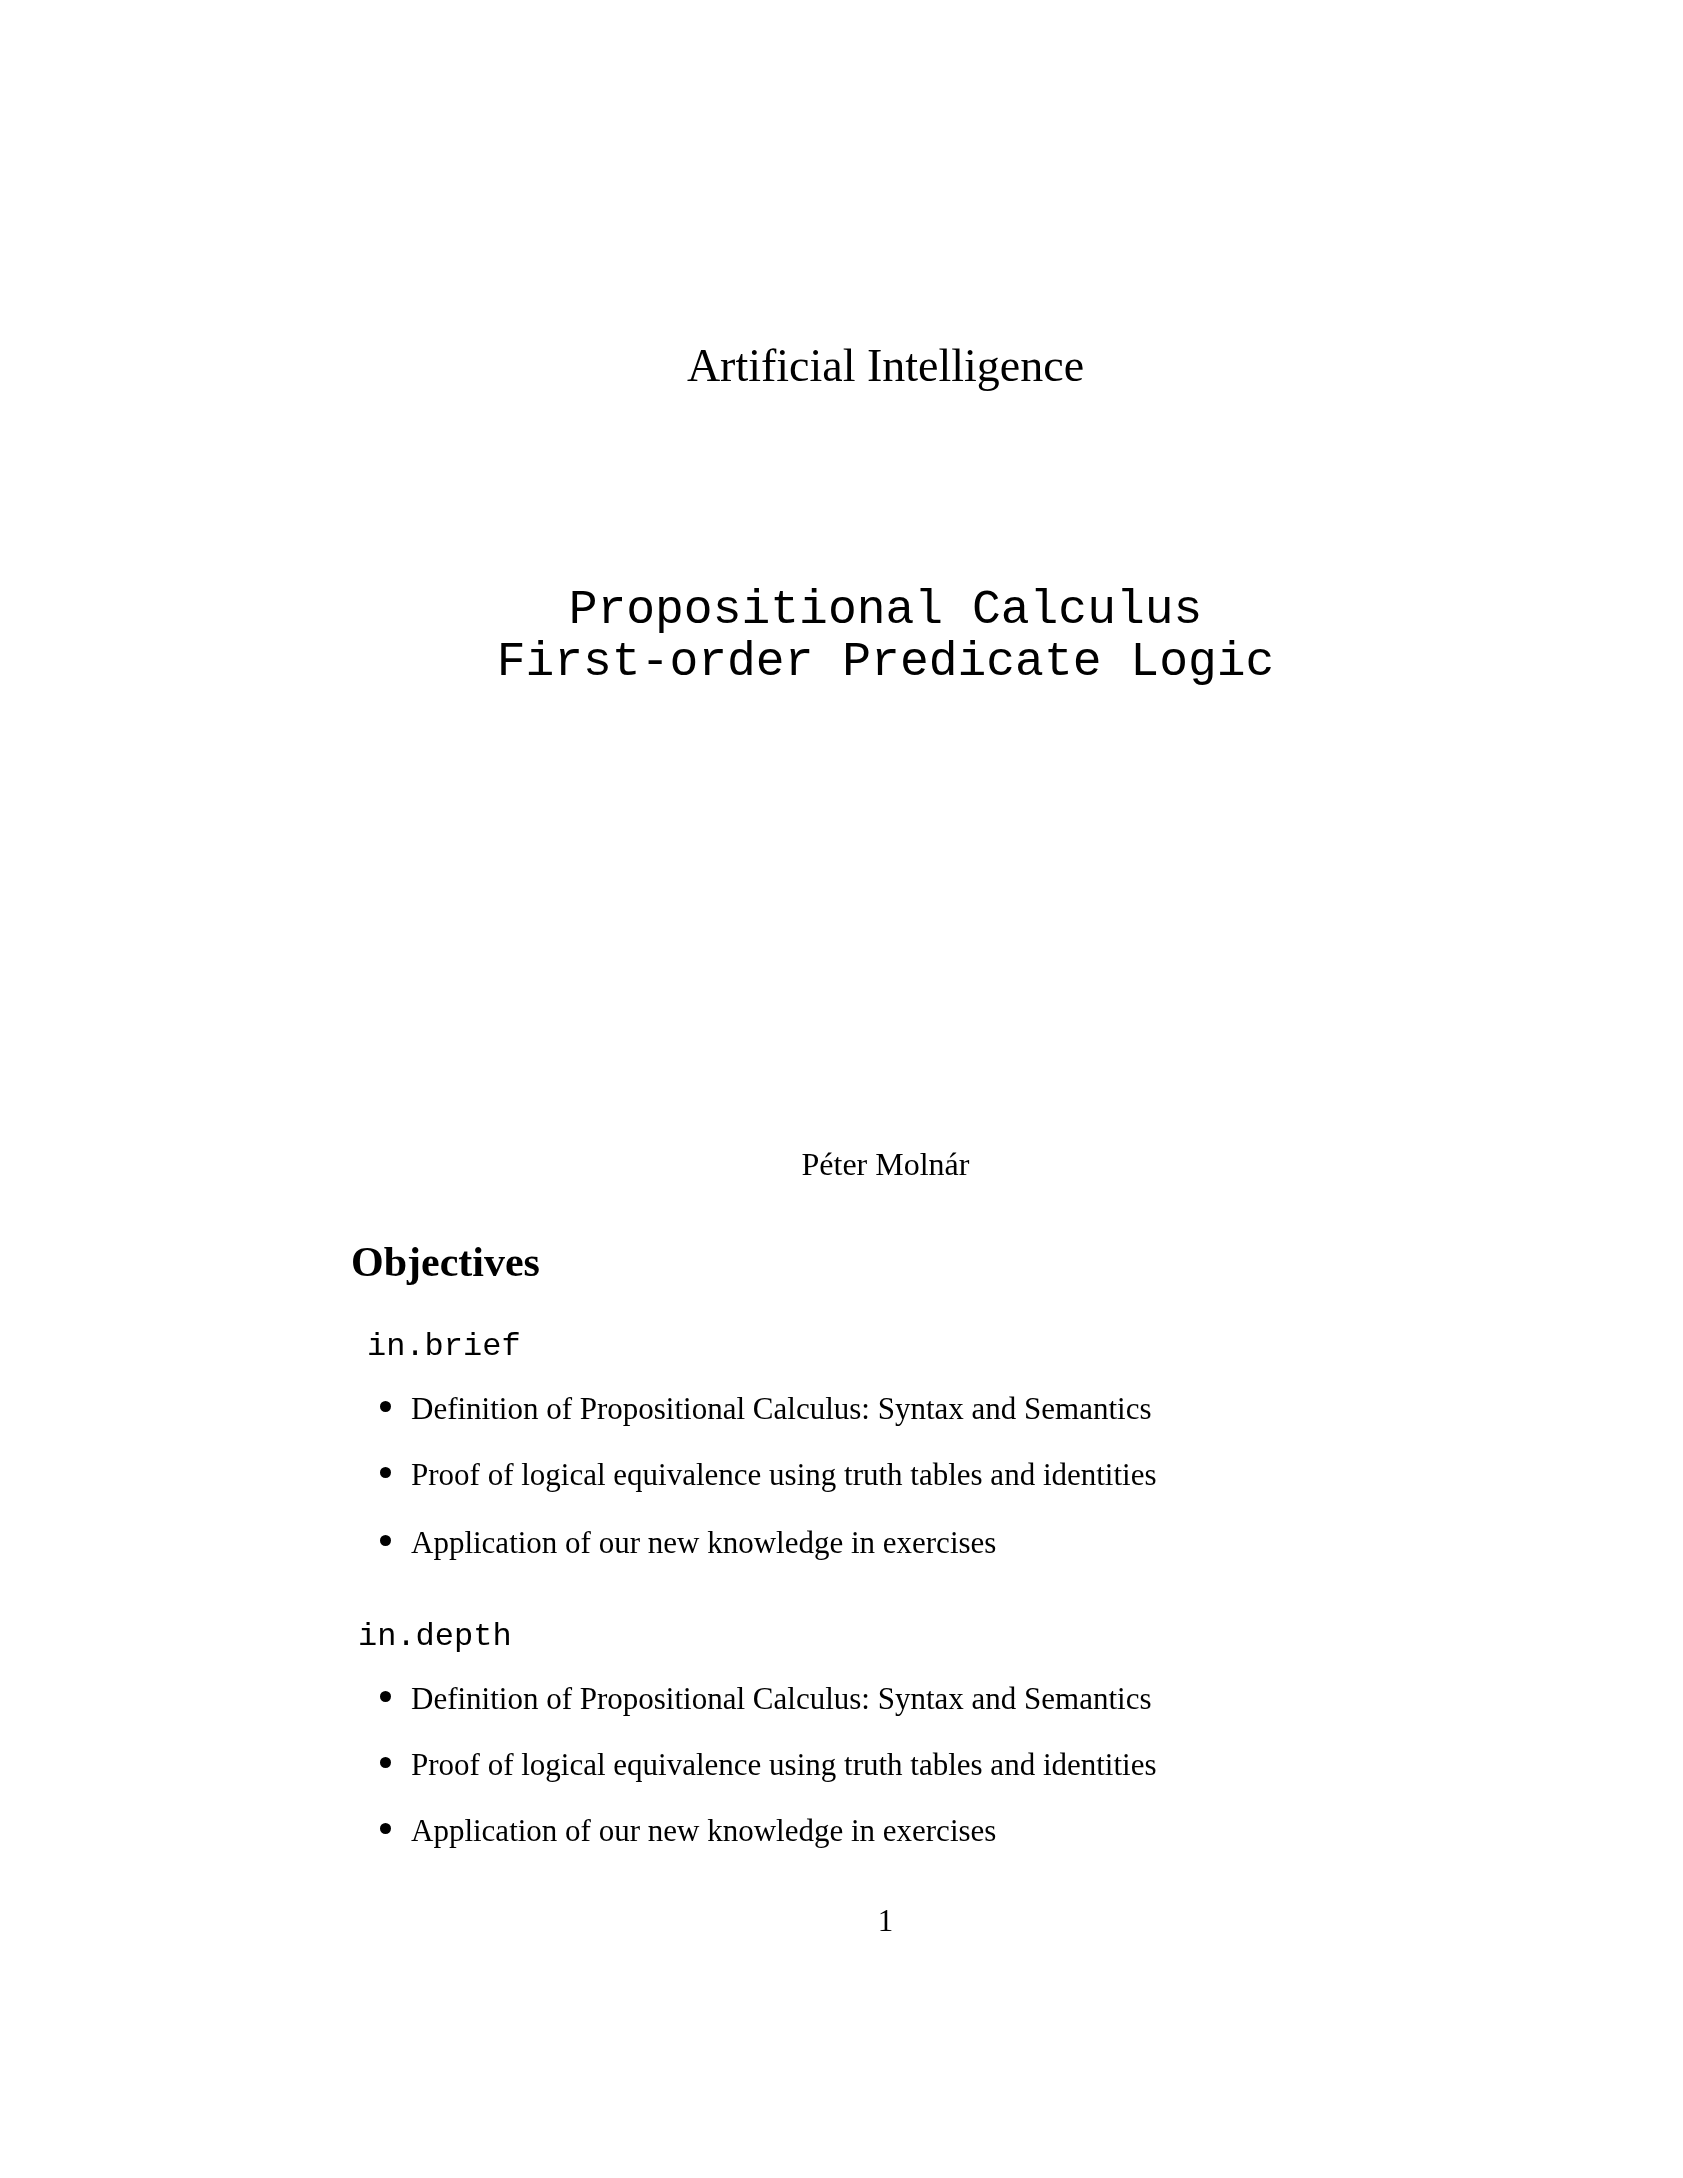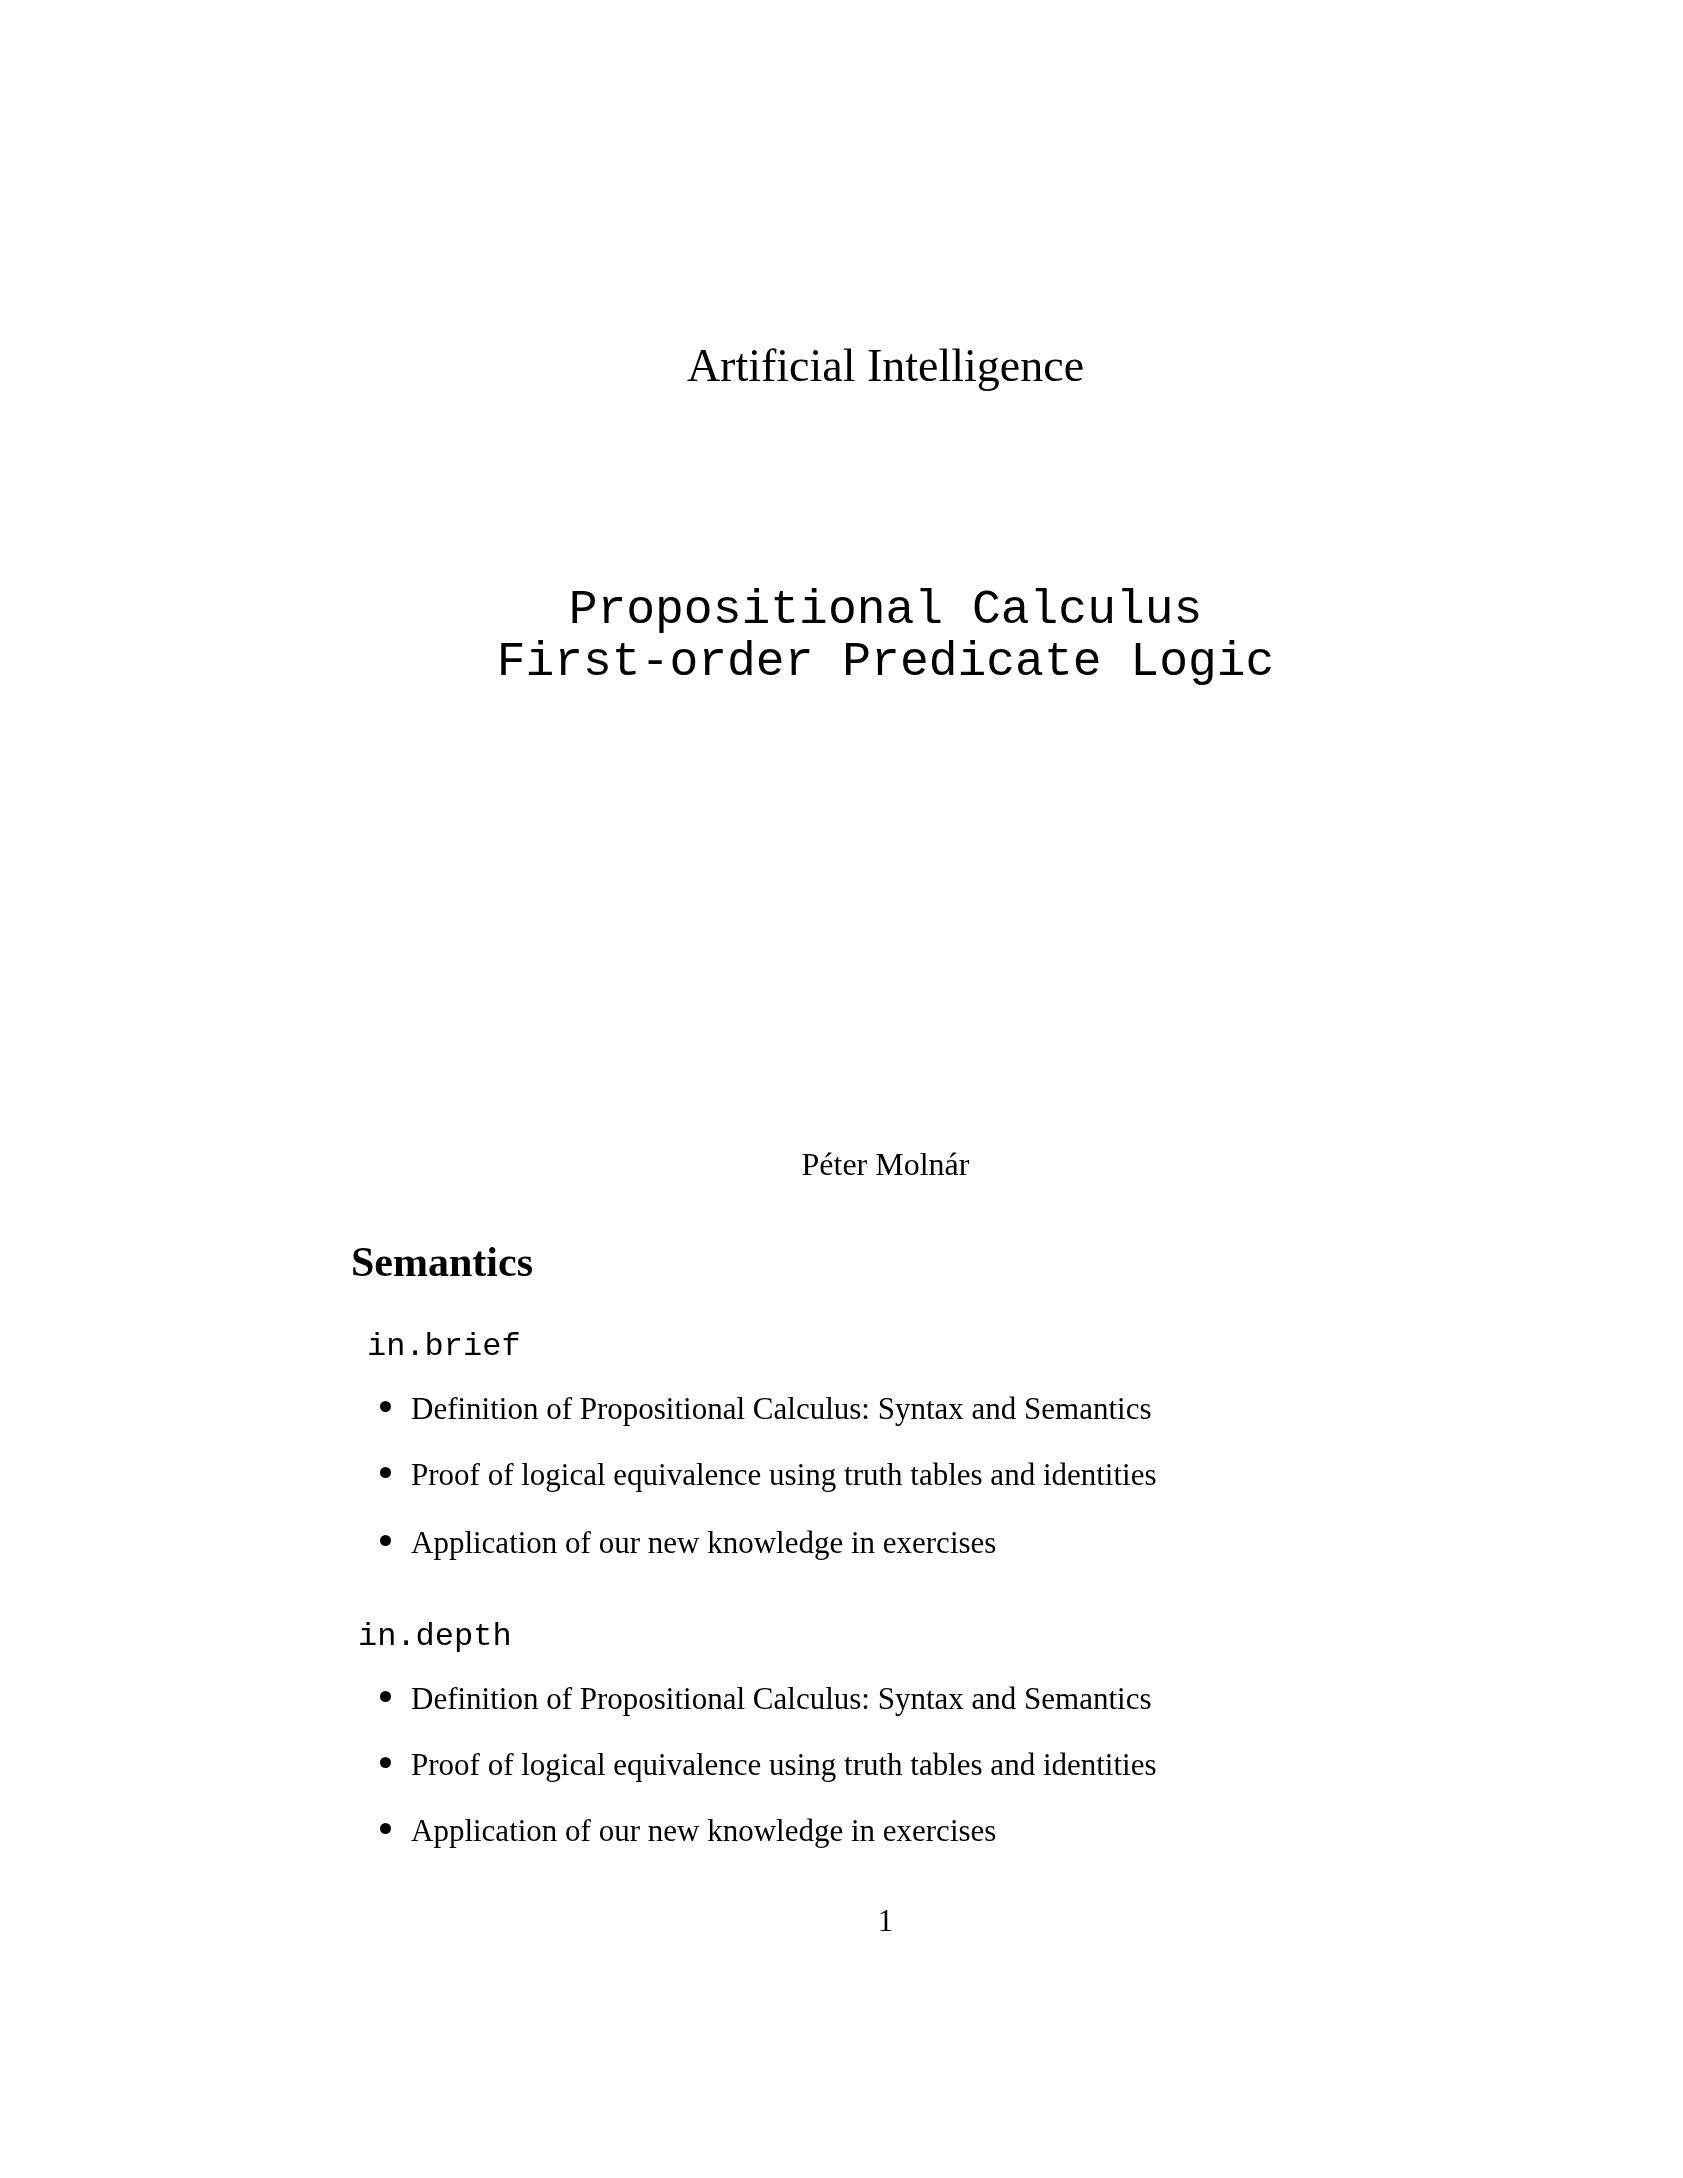--- a/index.html
+++ b/index.html
@@ -19,21 +19,21 @@
 <body>
 
 <div>
   <div class="abs center course">Artificial Intelligence</div>
 
   <div class="abs center title-line" style="top:586px;">Propositional Calculus</div>
   <div class="abs center title-line" style="top:638px;">First-order Predicate Logic</div>
 
   <div class="abs center author">Péter Molnár</div>
 
-  <div class="abs section">Semantics</div>
+  <div class="abs section">Objectives</div>
 
   <div class="abs subsection" style="top:1331px;margin-left:16px;">in.brief</div>
 
   <div class="abs bullet-item" style="top:1393px;">
     <span class="bullet-dot"></span><span>Definition of Propositional Calculus: Syntax and Semantics</span>
   </div>
   <div class="abs bullet-item" style="top:1459px;">
     <span class="bullet-dot"></span><span>Proof of logical equivalence using truth tables and identities</span>
   </div>
   <div class="abs bullet-item" style="top:1527px;">

